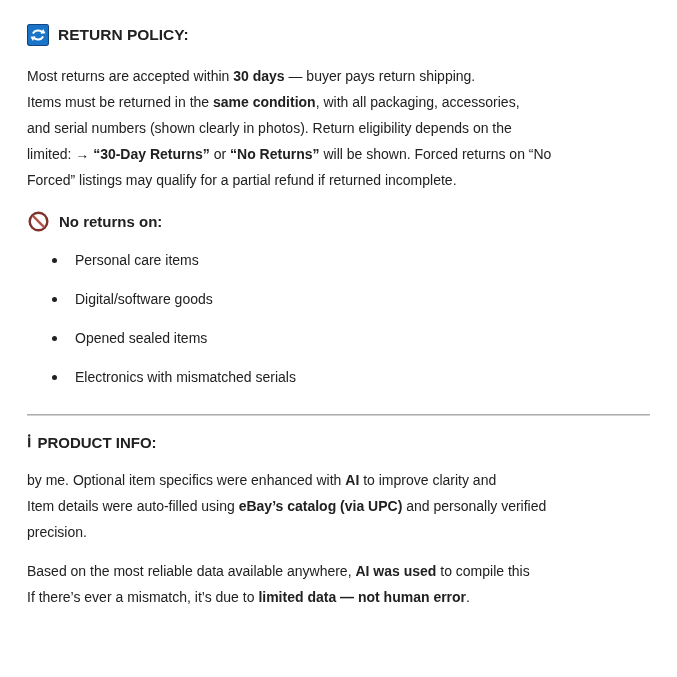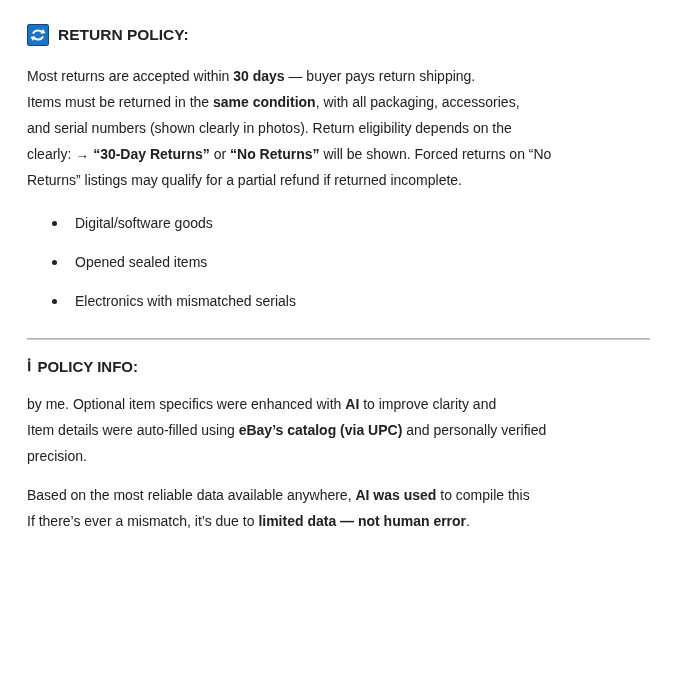--- a/index.html
+++ b/index.html
@@ -100,36 +100,46 @@
         <polygon points="6.4,18.6 3.8,13.8 9.2,13.4" fill="#ffffff"></polygon>
       </svg>
     </span>
     <span class="htext">RETURN POLICY:</span>
   </div>
 
   <div class="para p-rp">
     <div class="pline"><span>Most returns are accepted within </span><span class="b">30 days</span><span> — buyer pays return shipping.</span></div>
     <div class="pline"><span>Items must be returned in the </span><span class="b">same condition</span><span>, with all packaging, accessories,</span></div>
     <div class="pline"><span>and serial numbers (shown clearly in photos). Return eligibility depends on the</span></div>
-    <div class="pline"><span>clearly: → </span><span class="b">“30-Day Returns”</span><span> or </span><span class="b">“No Returns”</span><span> will be shown. Forced returns on “No</span></div>
-    <div class="pline"><span>Returns” listings may qualify for a partial refund if returned incomplete.</span></div>
+    <div class="pline"><span>limited: → </span><span class="b">“30-Day Returns”</span><span> or </span><span class="b">“No Returns”</span><span> will be shown. Forced returns on “No</span></div>
+    <div class="pline"><span>Forced” listings may qualify for a partial refund if returned incomplete.</span></div>
   </div>
 
+  <div class="h2">
+    <span class="icon no">
+      <svg width="23" height="23" viewBox="0 0 24 24">
+        <circle cx="12" cy="12" r="9.2" fill="none" stroke="#7d322a" stroke-width="2.5"></circle>
+        <line x1="6.2" y1="6.2" x2="17.8" y2="17.8" stroke="#b0544a" stroke-width="2.5"></line>
+      </svg>
+    </span>
+    <span class="htext">No returns on:</span>
+  </div>
 
   <ul class="nolist">
+    <li><span>Personal care items</span></li>
     <li><span>Digital/software goods</span></li>
     <li><span>Opened sealed items</span></li>
     <li><span>Electronics with mismatched serials</span></li>
   </ul>
 
   <hr class="divider">
 
   <div class="h3">
     <span class="info-glyph">ℹ</span>
-    <span class="htext">POLICY INFO:</span>
+    <span class="htext">PRODUCT INFO:</span>
   </div>
 
   <div class="para p-pi1">
     <div class="pline"><span>by me. Optional item specifics were enhanced with </span><span class="b">AI</span><span> to improve clarity and</span></div>
     <div class="pline"><span>Item details were auto-filled using </span><span class="b">eBay’s catalog (via UPC)</span><span> and personally verified</span></div>
     <div class="pline"><span>precision.</span></div>
   </div>
 
   <div class="para p-pi2">
     <div class="pline"><span>Based on the most reliable data available anywhere, </span><span class="b">AI was used</span><span> to compile this</span></div>

